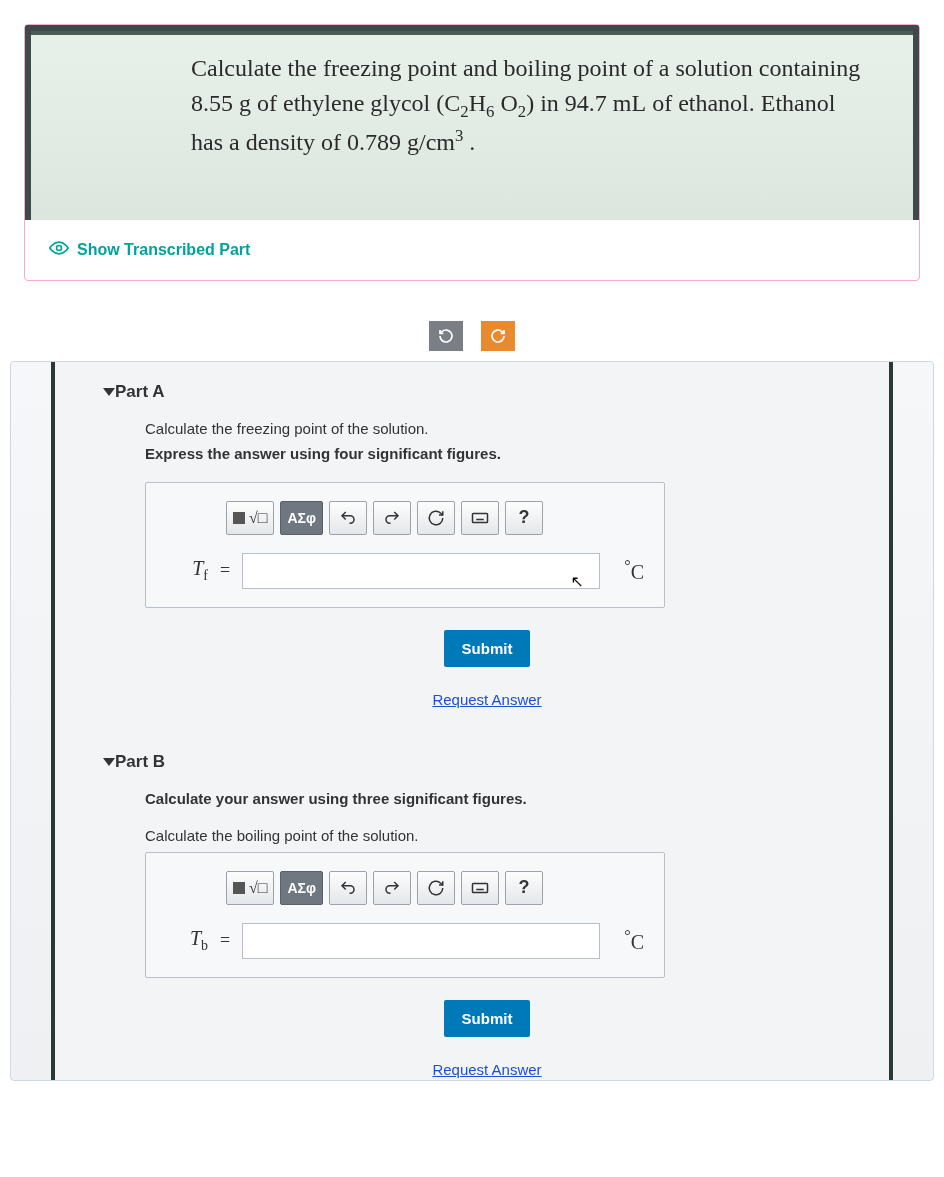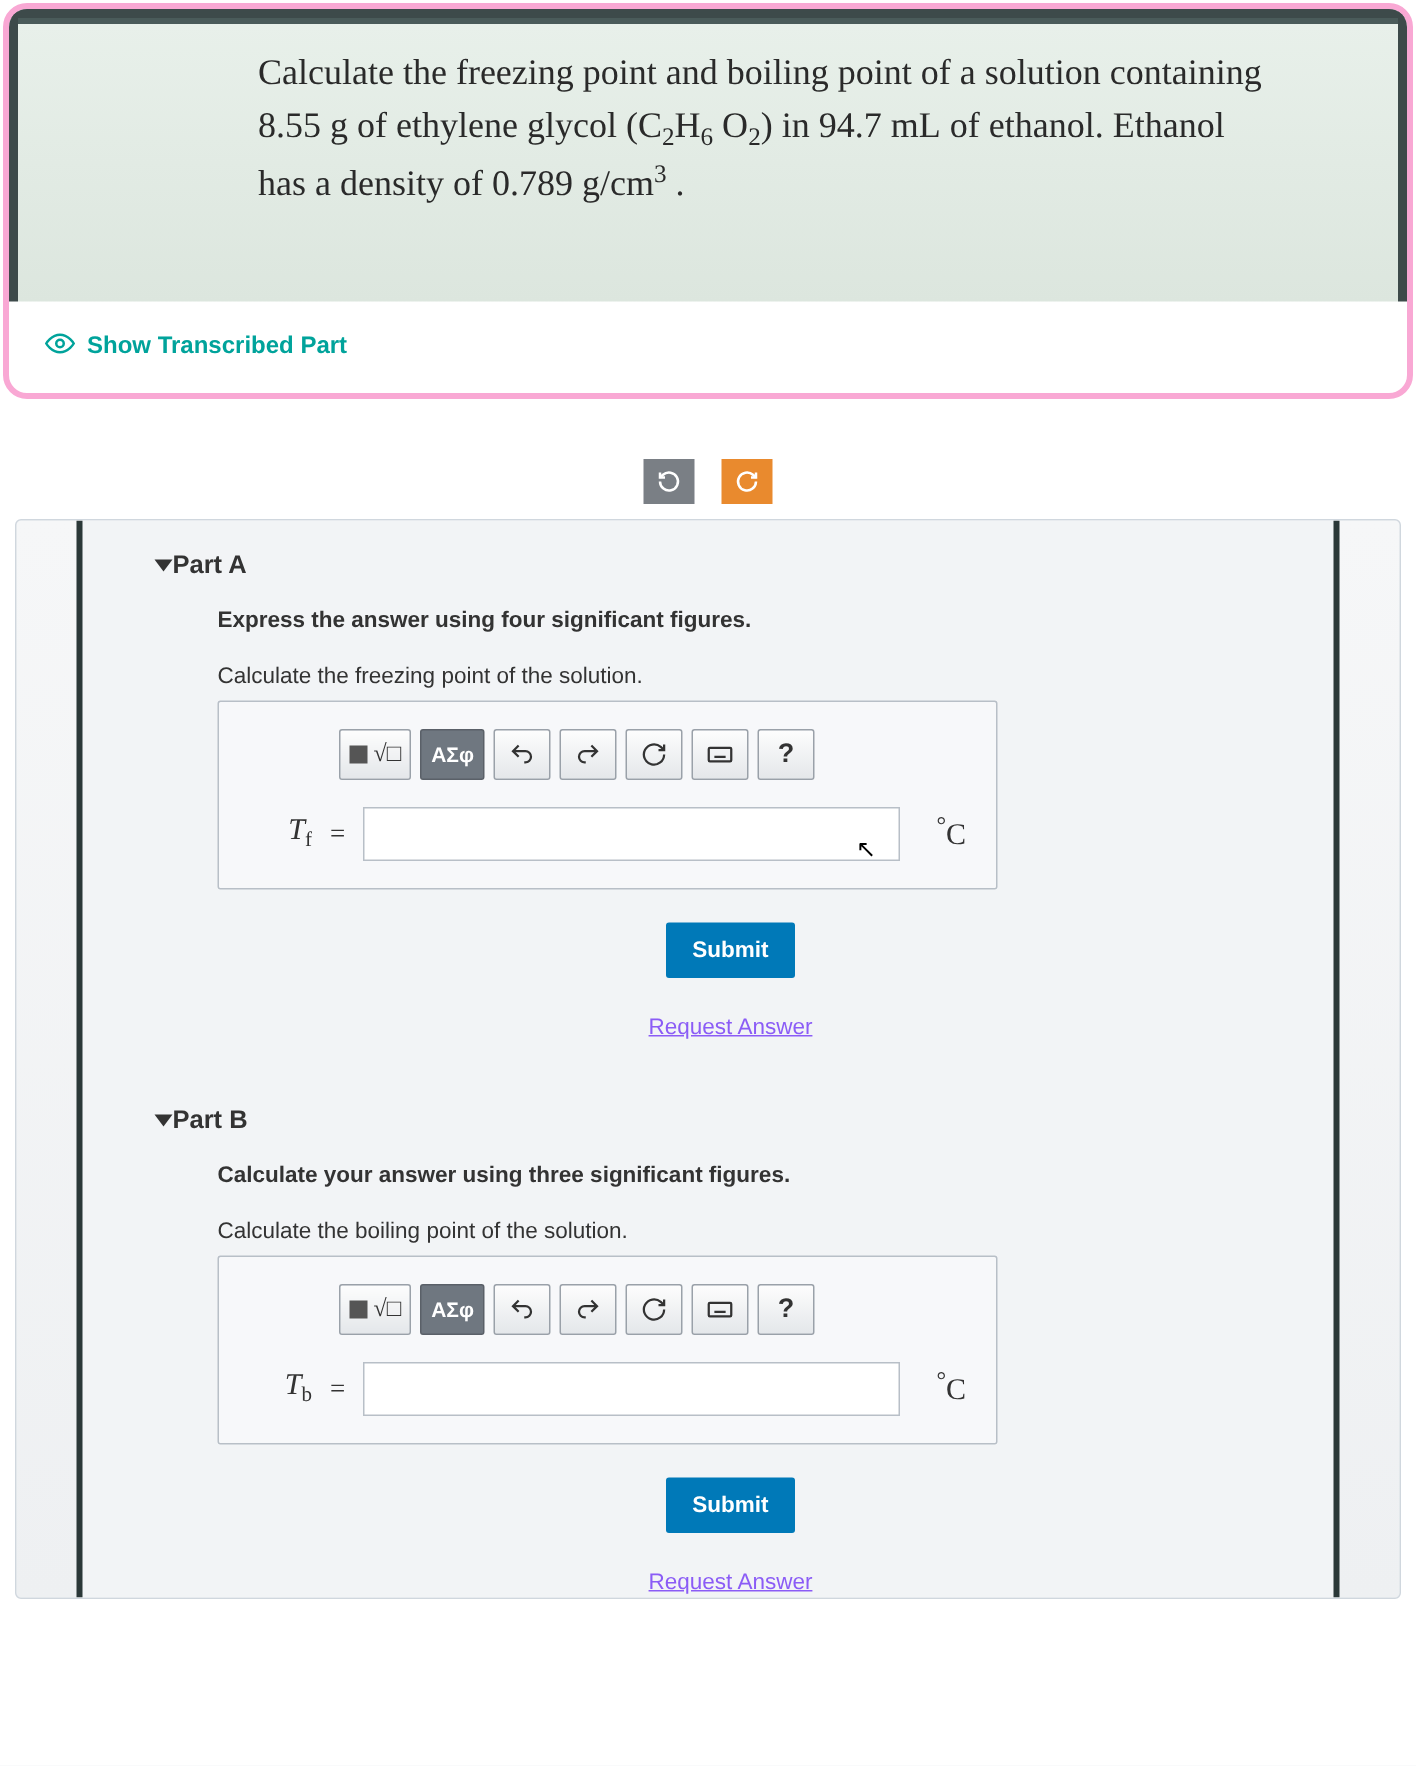--- a/index.html
+++ b/index.html
@@ -4,23 +4,23 @@
 <style>
   * { box-sizing: border-box; margin: 0; padding: 0; }
   body {
     font-family: Arial, Helvetica, sans-serif;
     background: #ffffff;
     color: #333;
     width: 944px;
     position: relative;
   }
   .outer-card {
-    border: 4px solid #f9a8d4;
-    border-radius: 16px;
-    margin: 2px;
+    border: 1px solid #f9a8d4;
+    border-radius: 4px;
+    margin: 24px;
     overflow: hidden;
   }
   .photo-area {
     background: linear-gradient(180deg, #4a5b5a 0%, #4a5b5a 2%, #e8f0ea 2%, #dce6de 100%);
     padding: 20px 30px 60px 30px;
     position: relative;
     border-left: 6px solid #3d4a4a;
     border-right: 6px solid #3d4a4a;
     border-top: 6px solid #3d4a4a;
   }
@@ -180,21 +180,21 @@
     background: #0079b8;
     color: #fff;
     border: none;
     padding: 10px 18px;
     font-size: 15px;
     font-weight: 700;
     border-radius: 2px;
     cursor: pointer;
   }
   .request-link {
-    color: #8b5cf6;
+    color: #1d4ed8;
     text-decoration: underline;
     font-size: 15px;
     cursor: pointer;
   }
   .cursor-arrow {
     position: absolute;
     font-size: 16px;
     color: #000;
     pointer-events: none;
   }
@@ -248,22 +248,22 @@
 
 <div class="answer-card">
   <div class="answer-inner">
     <div class="photo-frame">
 
       <div class="part-header">
         <span class="caret"></span>
         <span>Part A</span>
       </div>
       <div class="part-body">
+        <div class="instruction">Calculate the freezing point of the solution.</div>
         <div class="instruction bold">Express the answer using four significant figures.</div>
-        <div class="instruction">Calculate the freezing point of the solution.</div>
 
         <div class="equation-box" style="position:relative;">
           <div class="toolbar">
             <div class="tb-btn">
                 <span class="box-icon"></span>
                 <span class="root">&nbsp;√□</span>
               </div>
             <div class="tb-btn dark">
                 <span>ΑΣφ</span>
               </div>

